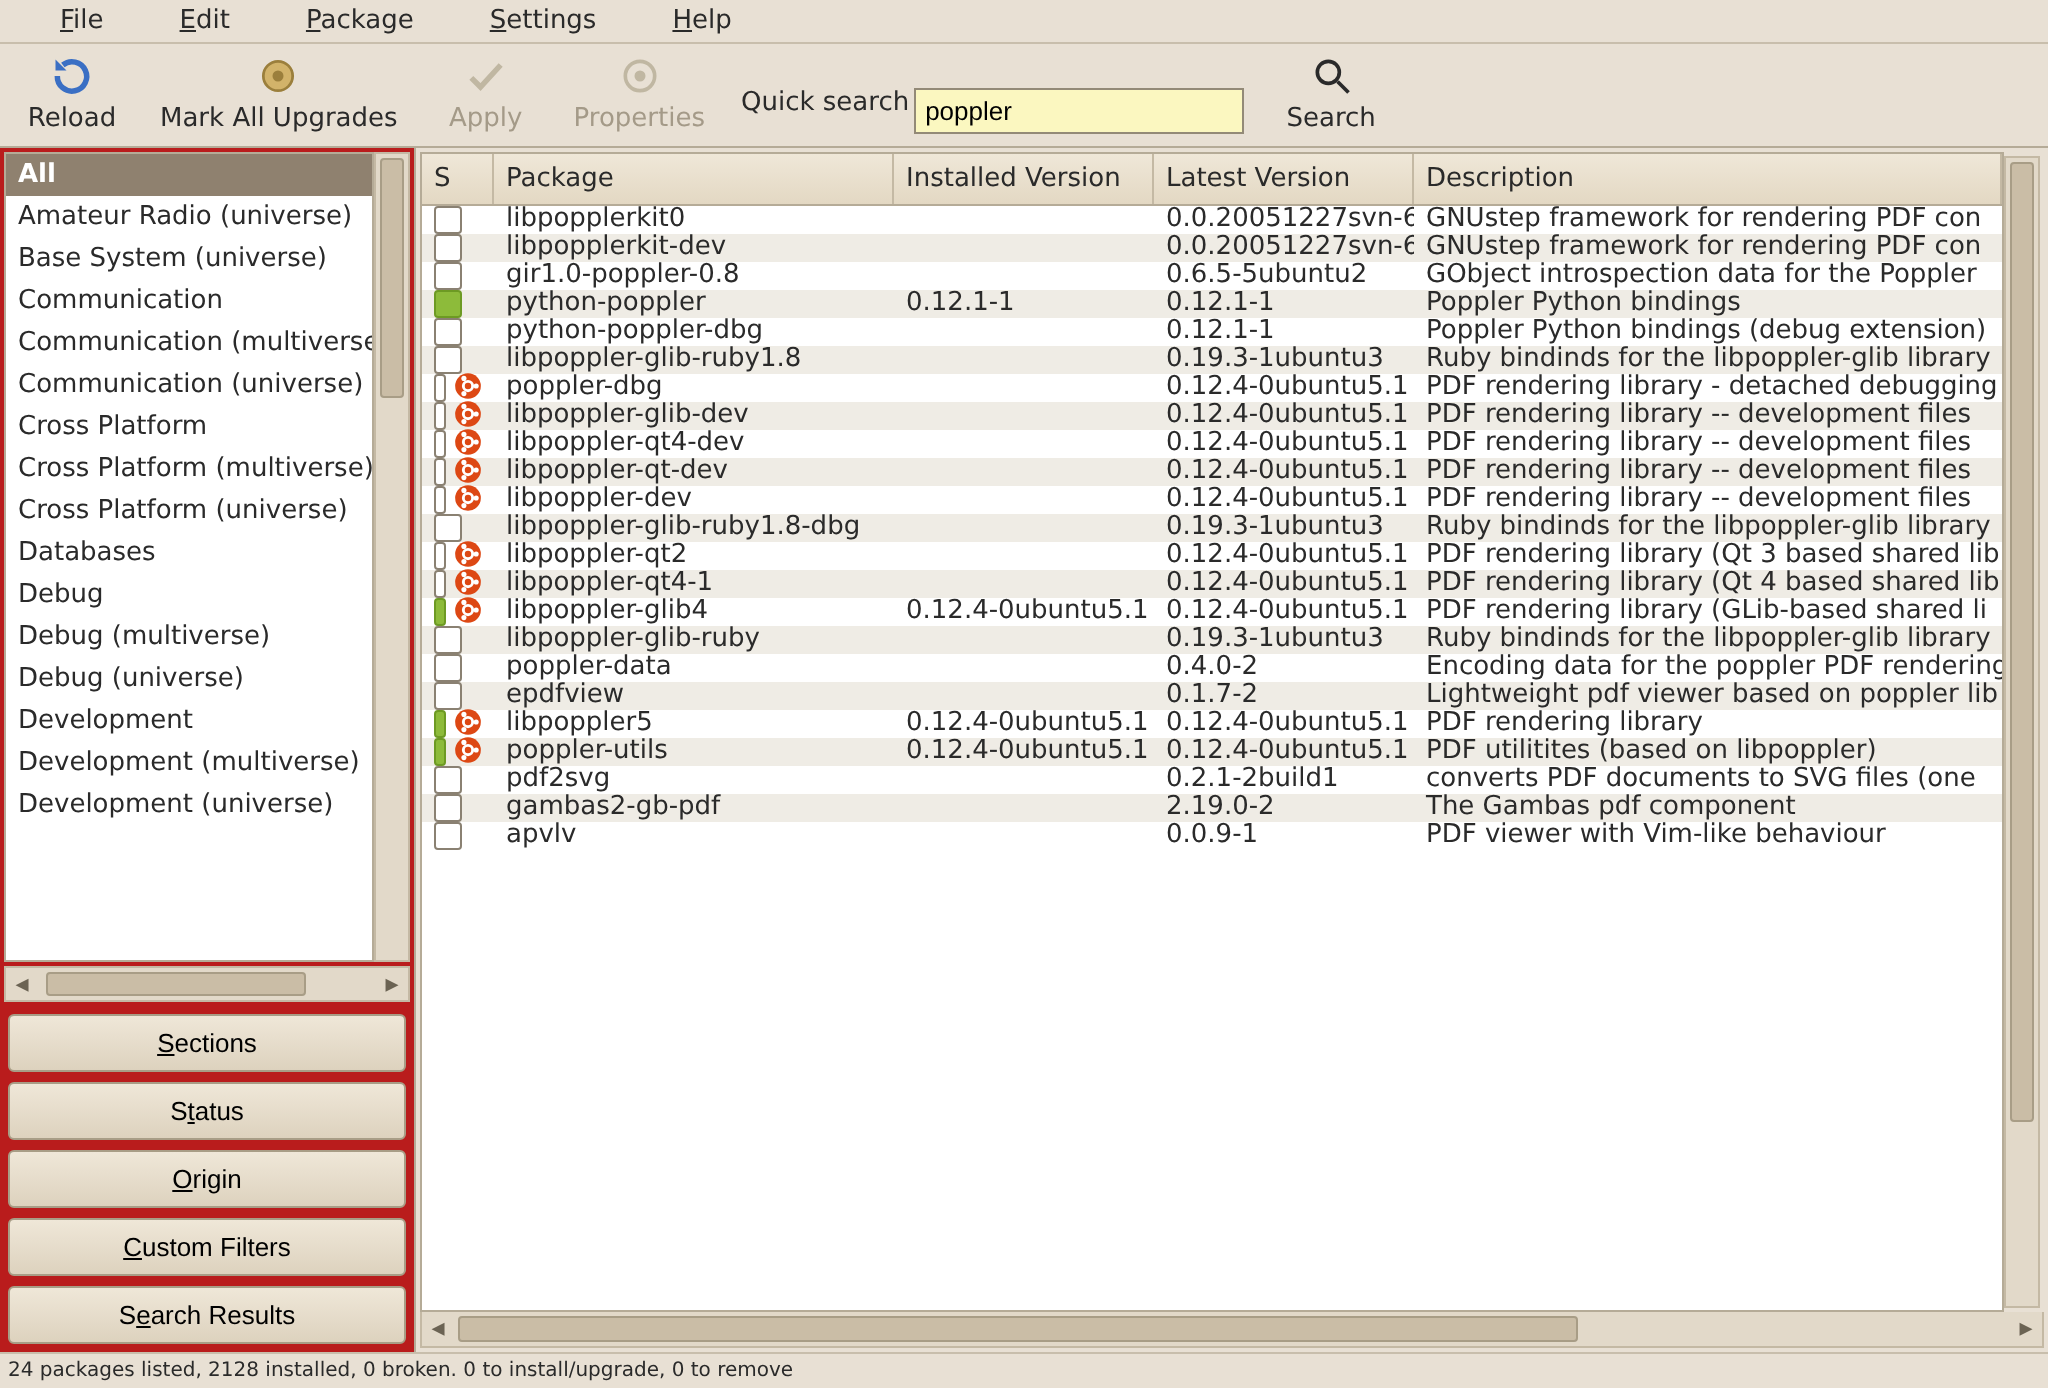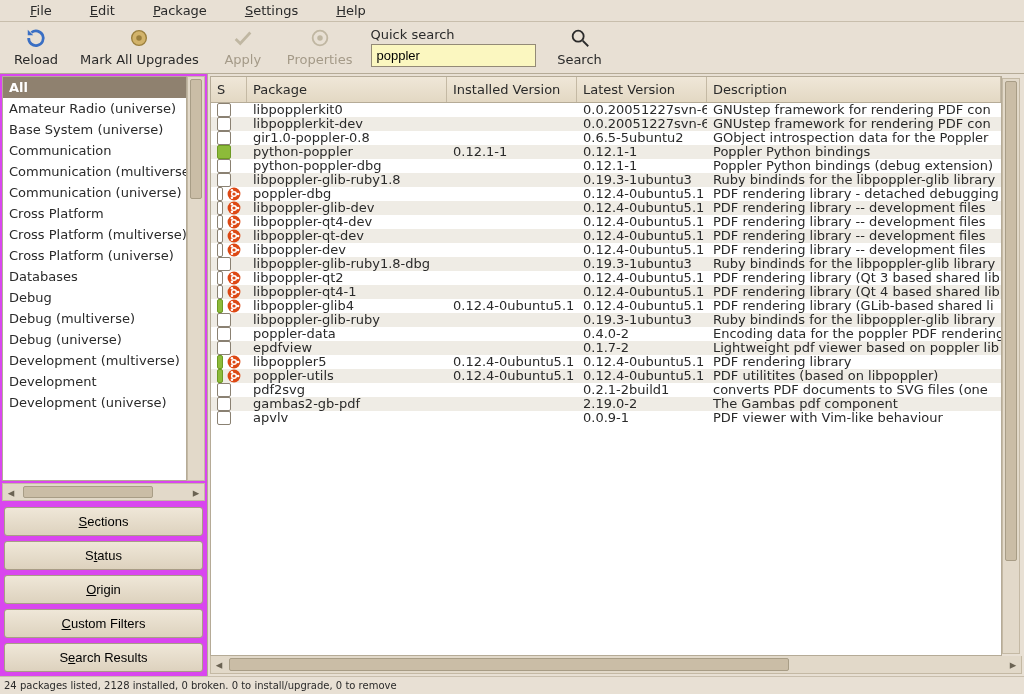--- a/index.html
+++ b/index.html
@@ -41,21 +41,21 @@
   min-width: 52px;
   cursor: pointer;
   text-align: center;
 }
 .toolbtn.disabled { color: #a49a88; }
 .toolbtn .ico {
   width: 24px; height: 24px;
   display: flex; align-items: center; justify-content: center;
 }
 .quick {
-  display: flex; flex-direction: column; gap: 2px;
+  display: flex; flex-direction: row; gap: 2px;
 }
 .quick input {
   width: 165px;
   background: #fbf7c0;
   border: 1px solid #938a77;
   padding: 3px 5px;
   font-size: 13px;
   outline: none;
 }
 
@@ -63,21 +63,21 @@
   flex: 1;
   display: flex;
   min-height: 0;
 }
 
 .sidebar {
   width: 208px;
   display: flex;
   flex-direction: column;
   border-right: 1px solid #b5ab97;
-  background: #d946ef;
+  background: #b91c1c;
 }
 .catwrap {
   flex: 1;
   display: flex;
   min-height: 0;
 }
 .catlist {
   flex: 1;
   background: #fff;
   border: 1px solid #b5ab97;
@@ -315,22 +315,22 @@
           <div class="cat">Communication</div>
           <div class="cat">Communication (multiverse)</div>
           <div class="cat">Communication (universe)</div>
           <div class="cat">Cross Platform</div>
           <div class="cat">Cross Platform (multiverse)</div>
           <div class="cat">Cross Platform (universe)</div>
           <div class="cat">Databases</div>
           <div class="cat">Debug</div>
           <div class="cat">Debug (multiverse)</div>
           <div class="cat">Debug (universe)</div>
+          <div class="cat">Development</div>
           <div class="cat">Development (multiverse)</div>
-          <div class="cat">Development</div>
           <div class="cat">Development (universe)</div>
         </div>
       <div class="vscroll">
         <div class="thumb" style="top:2px;height:120px"></div>
       </div>
     </div>
     <div class="hscrollrow">
       <div class="arr" style="left:0">◂</div>
       <div class="thumb"></div>
       <div class="arr" style="right:0">▸</div>

